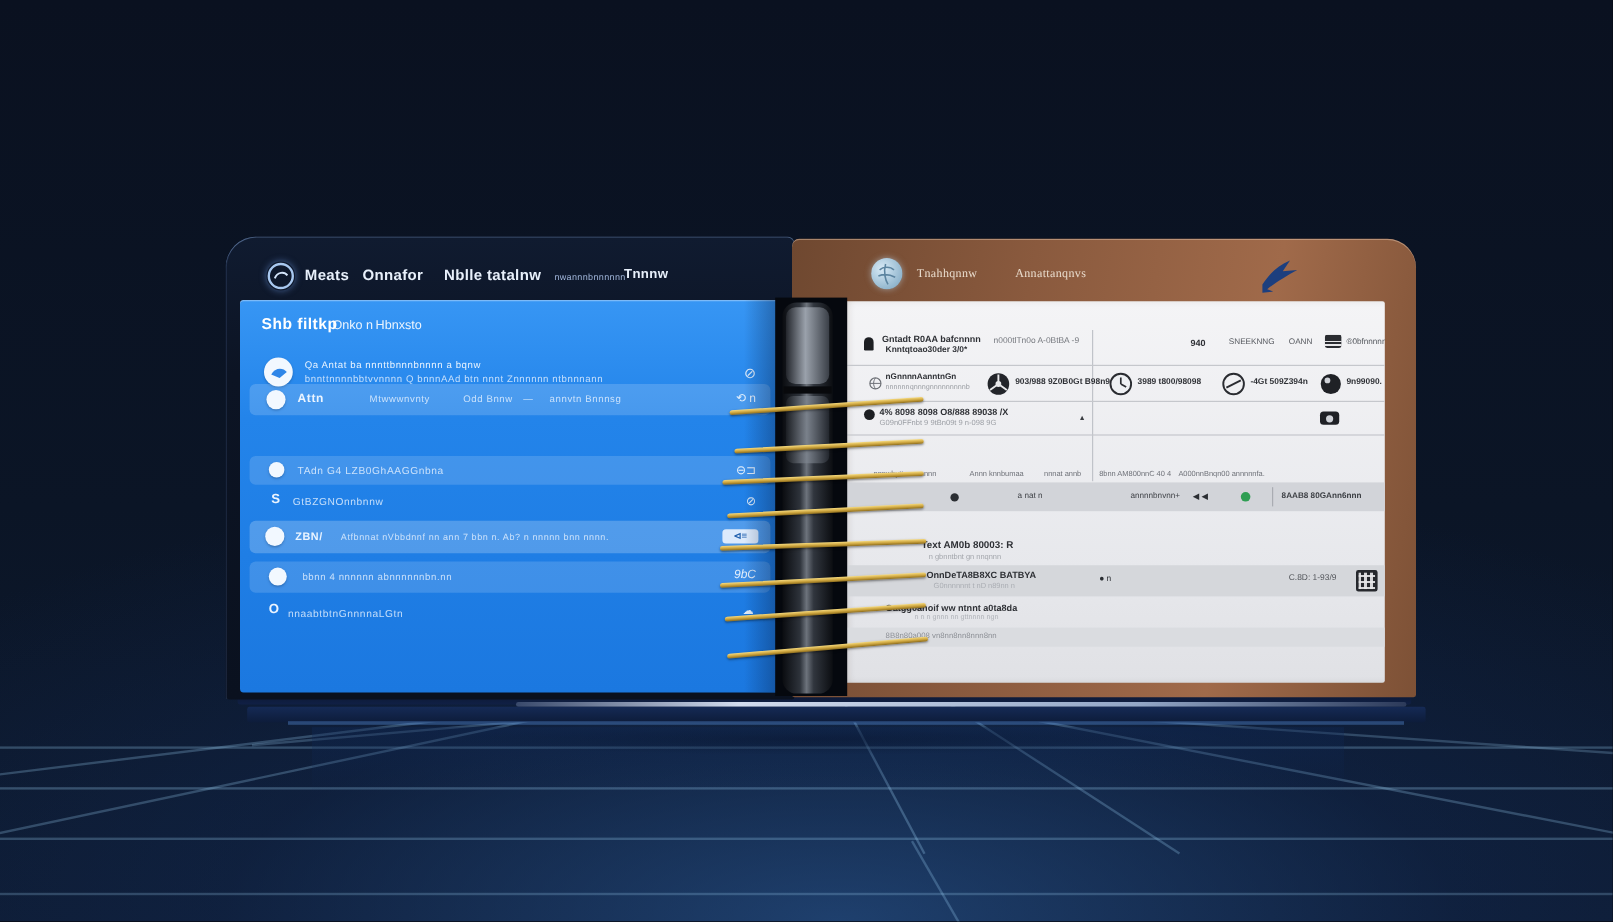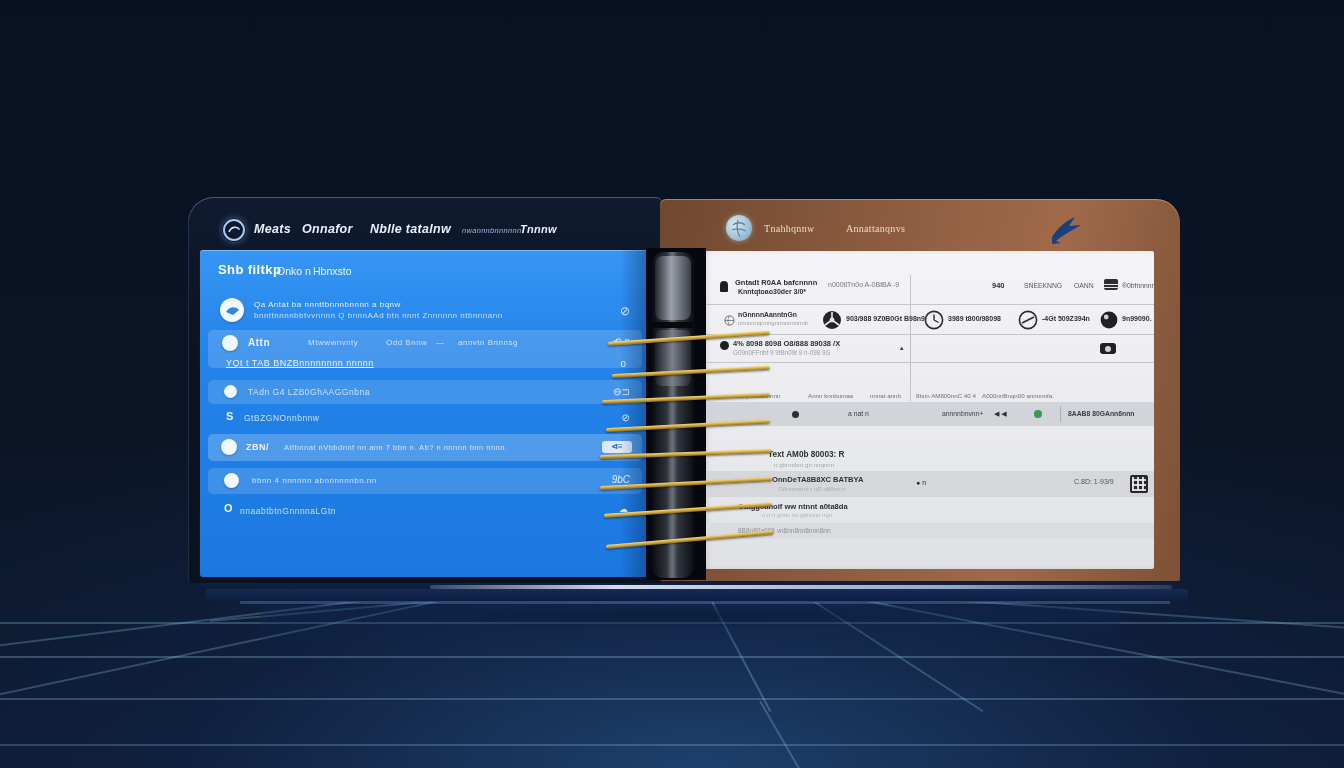--- a/index.html
+++ b/index.html
@@ -38,21 +38,21 @@
   .refl { left:260px; top:606px; width:860px; height:56px;
     background:linear-gradient(180deg, rgba(15,40,85,.38), rgba(15,40,85,0)); }
 
   
   .dev-left { left:188px; top:197px; width:474px; height:386px;
     background:linear-gradient(180deg,#101b30 0%, #0c1424 30%, #0a111f 100%);
     border-radius:26px 6px 2px 2px;
     box-shadow: inset 0 1px 0 rgba(150,185,235,.4), inset 1px 0 0 rgba(90,120,170,.25); }
   .llogo { left:34px; top:21px; width:24px; height:24px; border-radius:50%;
     box-shadow:0 0 6px rgba(120,170,250,.5); }
-  .lnav { color:#e8f0fb; font-weight:bold; font-size:12.5px; letter-spacing:.3px;font-style:italic; }
+  .lnav { color:#e8f0fb; font-weight:bold; font-size:12.5px; letter-spacing:.3px; }
   .lnav.sm { font-size:7.5px; color:#9fb4d8; font-weight:normal; }
   .scr-left { left:12px; top:53px; width:450px; height:327px; border-radius:3px;
     background:linear-gradient(180deg,#3796f4 0%, #2384ea 30%, #1b78e0 100%);
     box-shadow: inset 0 1px 0 rgba(255,255,255,.35); overflow:hidden; }
   .scr-shade { right:0; top:0; width:30px; height:100%;
     background:linear-gradient(90deg, rgba(5,20,50,0), rgba(5,20,50,.38)); }
   .ltab0 { left:18px; top:12px; font-size:13px; font-weight:bold; color:#fff; letter-spacing:.4px; }
   .ltab { top:15px; font-size:10.5px; color:rgba(255,255,255,.9); }
   .lrow { left:0; right:0; }
   .band { left:8px; right:8px; border-radius:5px; background:rgba(255,255,255,.17); }
@@ -166,34 +166,30 @@
         <span class="a lcirc" style="left:20px;top:2px;width:24px;height:24px">
           <svg width="24" height="24" viewBox="0 0 24 24">
             <path d="M6 14 C9 8 16 8 19 12 L13 17 Z" fill="#2f86e8"></path>
           </svg>
         </span>
         <span class="a ltxt" style="left:54px;top:4px;font-size:8px">Qa Antat ba nnnttbnnnbnnnn a bqnw</span>
         <span class="a ltxt ldim" style="left:54px;top:15px;font-size:8px">bnnttnnnnbbtvvnnnn  Q bnnnAAd btn nnnt Znnnnnn ntbnnnann</span>
         <span class="a rico" style="right:20px;top:8px;font-size:12px">⊘</span>
       </div>
 
-      <div class="a band" style="top:80px;height:38px">
+      <div class="a band" style="top:70px;height:26px">
         <span class="a lcirc" style="left:14px;top:5px;width:16px;height:16px"></span>
         <span class="a ltxt" style="left:40px;top:7px;font-size:10px;font-weight:bold">Attn</span>
         <span class="a ltxt ldim" style="left:100px;top:8px;font-size:8px">Mtwwwnvnty</span>
         <span class="a ltxt ldim" style="left:178px;top:8px;font-size:8px">Odd Bnnw</span>
         <span class="a ltxt ldim" style="left:228px;top:8px;font-size:8px">—</span>
         <span class="a ltxt ldim" style="left:250px;top:8px;font-size:8px">annvtn Bnnnsg</span>
         <span class="a rico" style="right:12px;top:6px;font-size:10px">⟲ n</span>
       </div>
 
-      <div class="a lrow" style="top:104px;height:22px">
-        <span class="a ltxt" style="left:26px;top:4px;font-size:9px;text-decoration:underline">YQt t TAB BNZBnnnnnnnn nnnnn</span>
-        <span class="a rico" style="right:24px;top:4px;font-size:10px">o</span>
-      </div>
 
       <div class="a band" style="top:130px;height:24px;background:rgba(255,255,255,.15)">
         <span class="a lcirc" style="left:16px;top:5px;width:13px;height:13px"></span>
         <span class="a ltxt ldim" style="left:40px;top:7px;font-size:8.5px">TAdn G4 LZB0GhAAGGnbna</span>
         <span class="a rico" style="right:12px;top:6px;font-size:10px">⊖⊐</span>
       </div>
 
       <div class="a lrow" style="top:158px;height:22px">
         <span class="a ltxt" style="left:26px;top:2px;font-size:11px;font-weight:bold">S</span>
         <span class="a ltxt ldim" style="left:44px;top:5px;font-size:8.5px">GtBZGNOnnbnnw</span>

